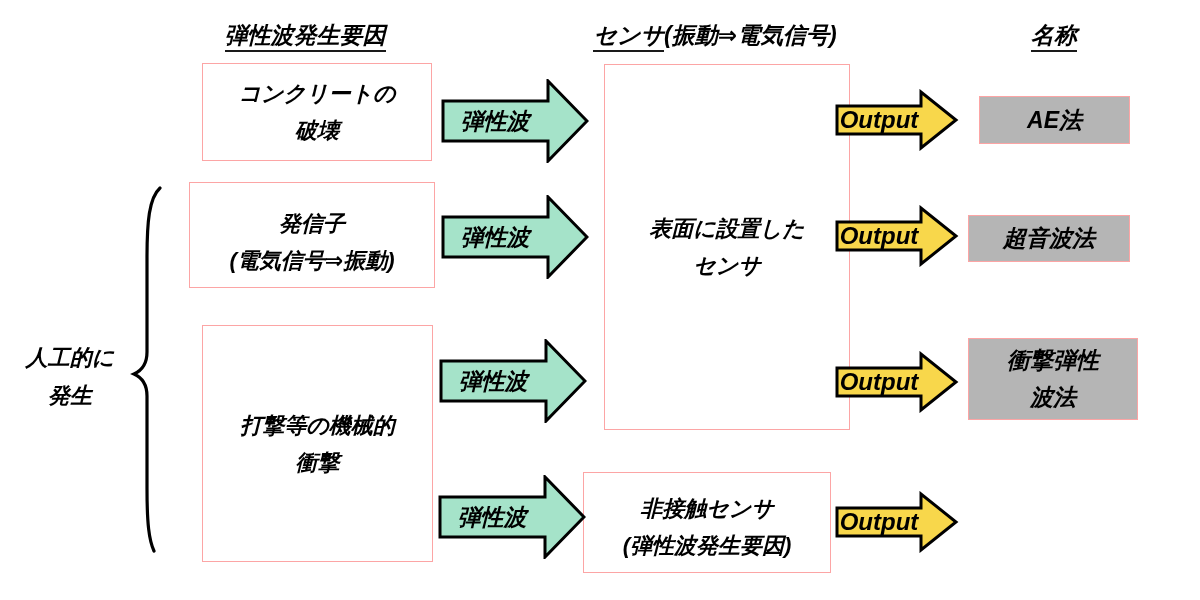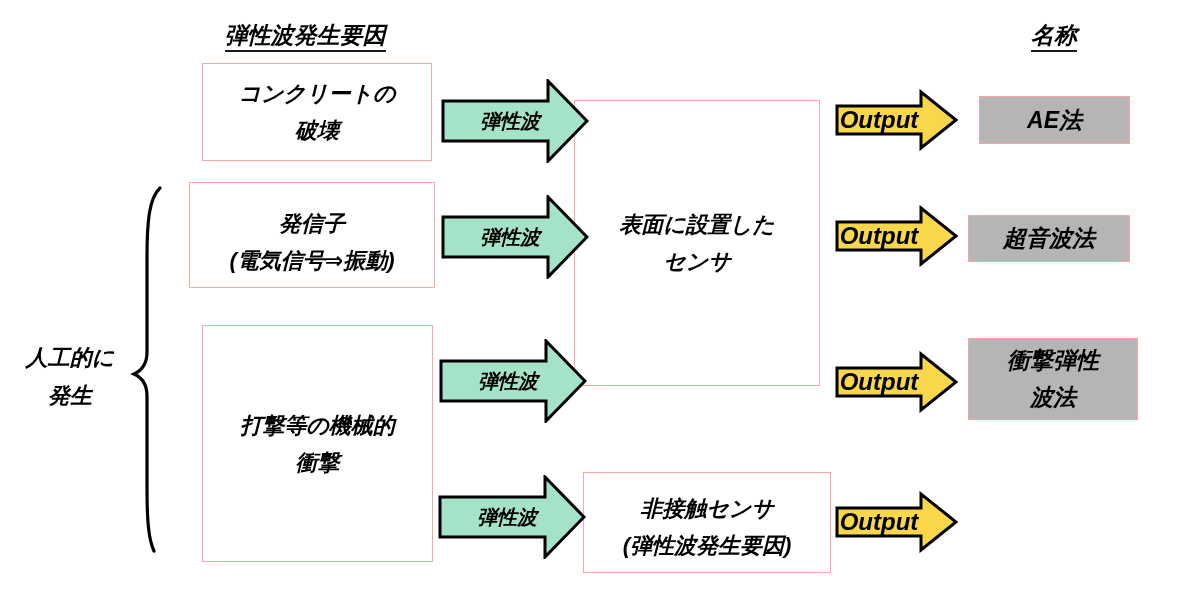--- a/index.html
+++ b/index.html
@@ -18,35 +18,38 @@
     display:flex;flex-direction:column;align-items:center;justify-content:center;
     font-style:italic;font-weight:600;font-size:22px;text-align:center;line-height:37px;
   }
   .gray{background:#b5b5b5;font-size:23px;}
   .arrow{position:absolute;}
   .arrow svg{display:block;}
   .arrow .lbl{
     position:absolute;top:0;bottom:0;display:flex;align-items:center;justify-content:center;
     font-style:italic;font-weight:700;white-space:nowrap;
   }
-  .g-lbl{left:15px;width:108px;font-size:20px;}
+  .g-lbl{left:0;width:108px;font-size:23px;}
   .y-lbl{left:0;width:88px;font-size:24px;}
   .side{
     position:absolute;left:8px;top:339px;width:124px;text-align:center;
     font-style:italic;font-weight:600;font-size:22px;line-height:38px;
   }
   .brace{position:absolute;left:120px;top:180px;}
 </style>
 </head>
 <body>
 
 <div class="canvas">
 
   <div class="hdr" style="left:205px;top:20px;width:200px;">
     <span class="u">弾性波発生要因</span>
+  </div>
+  <div class="hdr" style="left:565px;top:20px;width:300px;">
+    <span class="u">センサ</span><span>(振動⇒電気信号)</span>
   </div>
   <div class="hdr" style="left:1004px;top:20px;width:100px;">
     <span class="u">名称</span>
   </div>
 
   <div class="side">
     <span style="display:block;">人工的に</span>
     <span style="display:block;">発生</span>
   </div>
   <svg class="brace" width="50" height="380" viewBox="0 0 50 380">
@@ -59,21 +62,21 @@
   </div>
   <div class="box" style="left:189px;top:182px;width:246px;height:106px;padding-bottom:14px;">
     <span style="display:block;margin-top:28px;">発信子</span>
     <span style="display:block;">(電気信号⇒振動)</span>
   </div>
   <div class="box" style="left:202px;top:325px;width:231px;height:237px;">
     <span style="display:block;">打撃等の機械的</span>
     <span style="display:block;">衝撃</span>
   </div>
 
-  <div class="box" style="left:574px;top:64px;width:246px;height:286px;margin-top:36px;">
+  <div class="box" style="left:604px;top:64px;width:246px;height:366px;">
     <span style="display:block;">表面に設置した</span>
     <span style="display:block;">センサ</span>
   </div>
   <div class="box" style="left:583px;top:472px;width:248px;height:101px;">
     <span style="display:block;margin-top:8px;">非接触センサ</span>
     <span style="display:block;">(弾性波発生要因)</span>
   </div>
 
   <div class="box gray" style="left:979px;top:96px;width:151px;height:48px;">
     <span style="display:block;">AE法</span>

